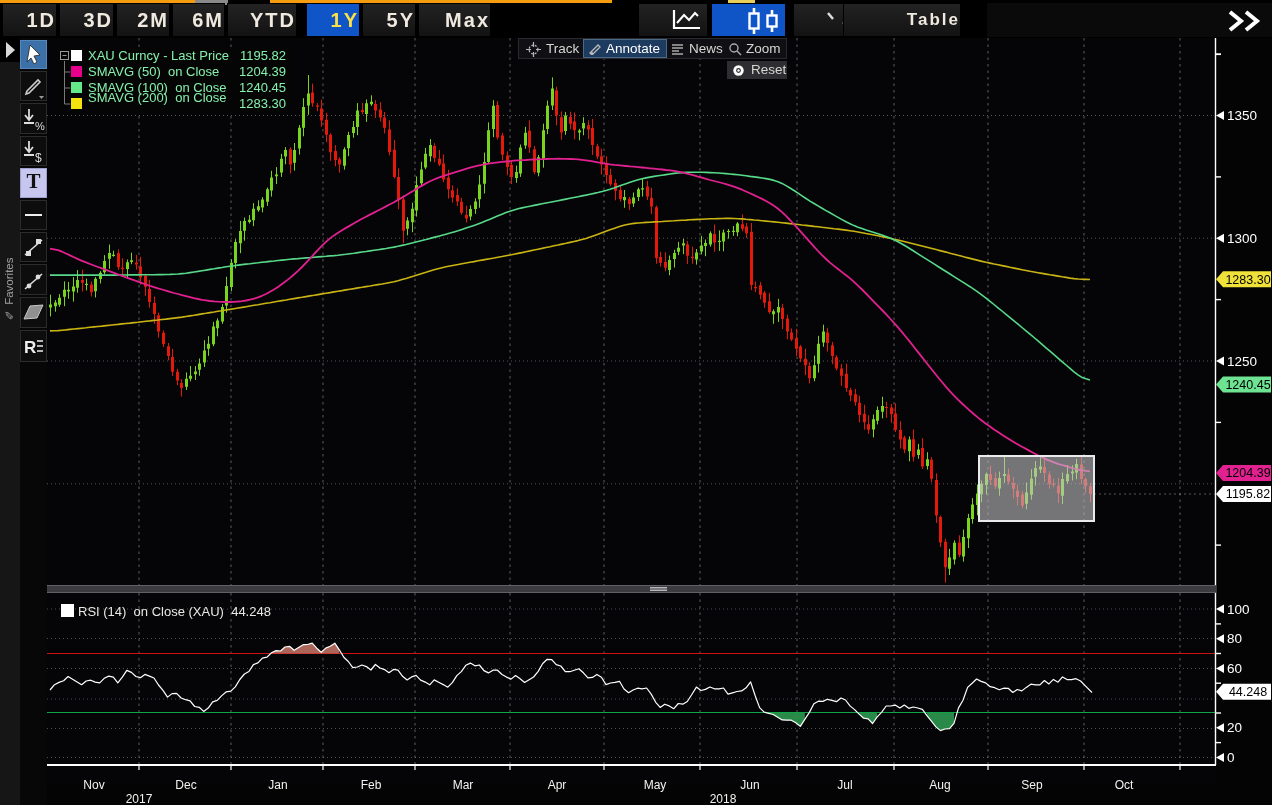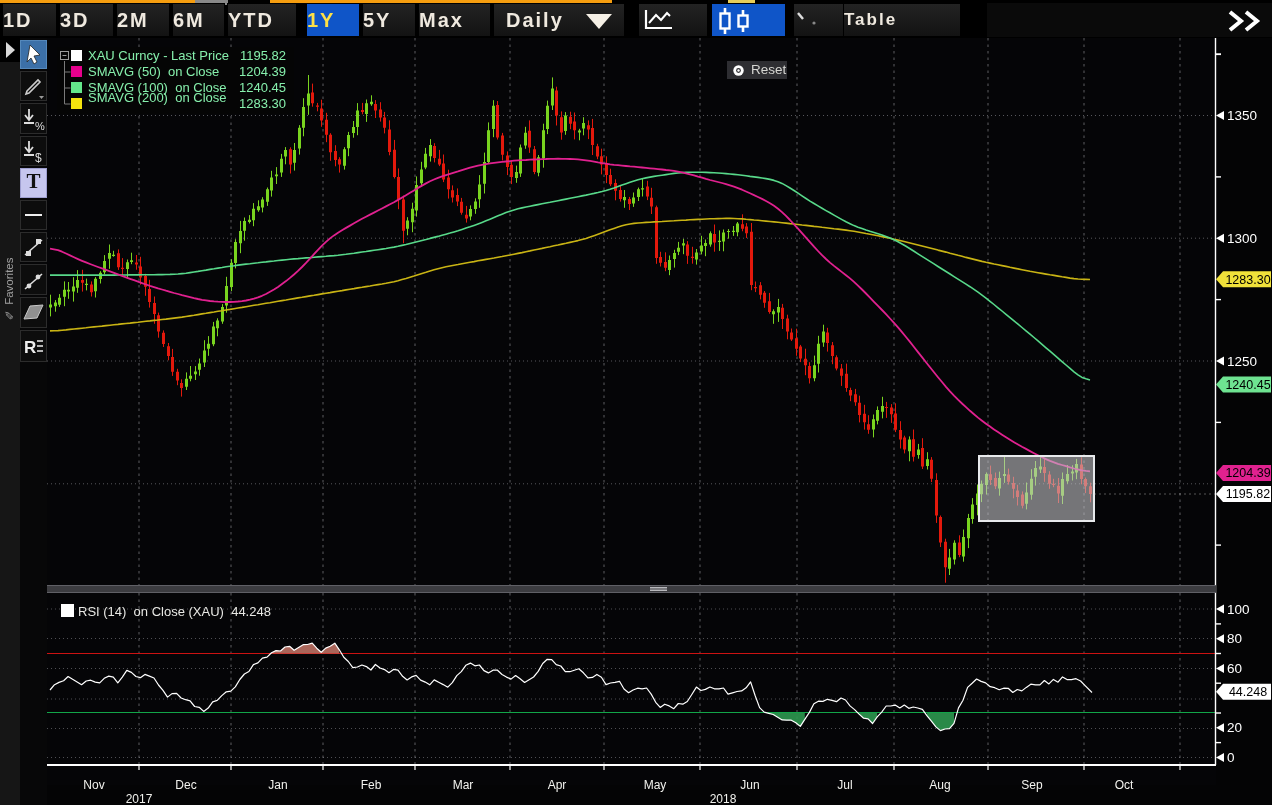--- a/index.html
+++ b/index.html
@@ -1,17 +1,17 @@
 <!DOCTYPE html>
 <html><head><meta charset="utf-8"><style>
 *{margin:0;padding:0;box-sizing:border-box}
 html,body{width:1272px;height:805px;background:#000;overflow:hidden;font-family:"Liberation Sans",sans-serif}
 #stage{position:relative;width:1272px;height:805px;background:#000}
 #chart{position:absolute;left:0;top:0}
-.tb{position:absolute;top:3px;height:34px;background:linear-gradient(#232323,#131313);border:1px solid #000;color:#efe9df;font-size:20px;font-weight:bold;text-align:left;line-height:32px;letter-spacing:2px}
+.tb{position:absolute;top:3px;height:34px;background:linear-gradient(#232323,#131313);border:1px solid #000;color:#efe9df;font-size:20px;font-weight:bold;text-align:right;line-height:32px;letter-spacing:2px}
 .tbsel{background:#0f55c8;color:#fde047}
 .topstrip{position:absolute;left:0;top:0;height:3px;background:#000;width:1272px}
 .lt-btn{position:absolute;left:20px;width:27px;background:#0d0d0d;border:1px solid #2c2c2c}
 </style></head><body>
 <div id="stage">
 <div id="chart"><svg width="1272" height="805" viewBox="0 0 1272 805" font-family="Liberation Sans, sans-serif">
 <rect x="0" y="38" width="1272" height="767" fill="#040405"></rect>
 <rect x="47" y="38" width="1169" height="747" fill="#050507"></rect>
 <line x1="139" y1="38" x2="139" y2="585" stroke="#9a9aa2" stroke-opacity="0.6" stroke-width="1" stroke-dasharray="2.5 4"></line>
 <line x1="139" y1="593" x2="139" y2="765" stroke="#9a9aa2" stroke-opacity="0.6" stroke-width="1" stroke-dasharray="2.5 4"></line>
@@ -144,21 +144,20 @@
 <div style="position:absolute;left:728px;top:0;width:27px;height:3px;background:#e8cf5a"></div>
 
 <div class="tb" style="left:2px;width:55px">1D</div>
 <div class="tb" style="left:59px;width:55px">3D</div>
 <div class="tb" style="left:116px;width:54px">2M</div>
 <div class="tb" style="left:172px;width:53px">6M</div>
 <div class="tb" style="left:227px;width:70px">YTD</div>
 <div class="tb tbsel" style="left:306px;width:54px">1Y</div>
 <div class="tb" style="left:362px;width:54px">5Y</div>
 <div class="tb" style="left:418px;width:73px">Max</div>
-<div class="tb" style="left:493px;width:132px;text-align:left;padding-left:12px">Daily<span style="position:absolute;left:92px;top:10px;display:inline-block;width:0;height:0;border-left:13px solid transparent;border-right:13px solid transparent;border-top:15px solid #f5f0e6"></span></div>
 <div class="tb" style="left:638px;width:70px">
 <svg width="40" height="26" viewBox="0 0 40 26" style="margin-top:3px">
         <path d="M7 3v18h26" stroke="#fff" stroke-width="2.2" fill="none"></path>
         <path d="M10 16l7-8 5 5 6-7 3 3" stroke="#fff" stroke-width="2" fill="none"></path>
       </svg>
 </div>
 <div class="tb tbsel" style="left:711px;width:75px">
 <svg width="44" height="28" viewBox="0 0 44 28" style="margin-top:3px">
 <g stroke="#fff" stroke-width="2.6" fill="none">
           <path d="M13 1v5M13 22v5"></path>
@@ -250,20 +249,43 @@
 <div style="position:absolute;left:31px;top:1px">XAU Curncy - Last Price</div>
       <div style="position:absolute;right:8px;top:1px">1195.82</div>
 <div style="position:absolute;left:31px;top:17px">SMAVG (50)&nbsp;&nbsp;on Close</div>
       <div style="position:absolute;right:8px;top:17px">1204.39</div>
 <div style="position:absolute;left:31px;top:33px">SMAVG (100)&nbsp;&nbsp;on Close</div>
       <div style="position:absolute;right:8px;top:33px">1240.45</div>
 <div style="position:absolute;left:31px;top:43px">SMAVG (200)&nbsp;&nbsp;on Close</div>
       <div style="position:absolute;right:8px;top:49px">1283.30</div>
 </div>
 
+<div style="position:absolute;left:518px;top:38px;width:269px;height:21px;background:#101014;border:1px solid #2a2a2e;color:#d6d6d2;font-size:13.5px">
+  <svg style="position:absolute;left:7px;top:3px" width="15" height="15" viewBox="0 0 15 15">
+        <circle cx="7.5" cy="7.5" r="4.4" stroke="#b8b8b4" stroke-width="1.2" fill="none" stroke-dasharray="2 1.6"></circle>
+        <path d="M7.5 0v5M7.5 10v5M0 7.5h5M10 7.5h5" stroke="#b8b8b4" stroke-width="1.2"></path>
+      </svg>
+      <span style="position:absolute;left:27px;top:2px">Track</span>
+  <div style="position:absolute;left:64px;top:0px;width:84px;height:19px;background:#1d3a5f;border:1px solid #4a6a8a"></div>
+  <svg style="position:absolute;left:69px;top:4px" width="14" height="12">
+        <path d="M2 10L10 2l2 2-8 8z M2 10l3 0" stroke="#bbb" stroke-width="1.3" fill="none"></path>
+      </svg>
+  <span style="position:absolute;left:87px;top:2px;color:#fff">Annotate</span>
+  <svg style="position:absolute;left:152px;top:4px" width="13" height="12">
+        <g stroke="#aaa" stroke-width="1.4">
+          <path d="M1 2h11M1 5h11M1 8h7M1 11h11"></path>
+        </g>
+      </svg>
+  <span style="position:absolute;left:170px;top:2px">News</span>
+  <svg style="position:absolute;left:209px;top:3px" width="14" height="14">
+        <circle cx="6" cy="6" r="4" stroke="#aaa" fill="none" stroke-width="1.4"></circle>
+        <path d="M9 9l4 4" stroke="#aaa" stroke-width="1.4"></path>
+      </svg>
+  <span style="position:absolute;left:227px;top:2px">Zoom</span>
+</div>
 <div style="position:absolute;left:727px;top:61px;width:60px;height:18px;background:#2e2e32;color:#d6d6d2;font-size:13.5px">
   <svg style="position:absolute;left:5px;top:3px" width="13" height="13">
         <circle cx="6.5" cy="6.5" r="5.2" fill="#fff"></circle>
         <circle cx="6.5" cy="6.5" r="2.4" fill="#2e2e32"></circle>
         <circle cx="6.5" cy="6.5" r="1.2" fill="#fff"></circle>
       </svg>
   <span style="position:absolute;left:24px;top:1px">Reset</span>
 </div>
 </div>
 </body></html>

